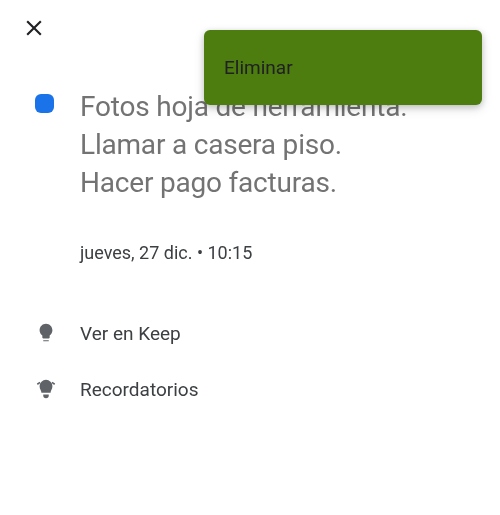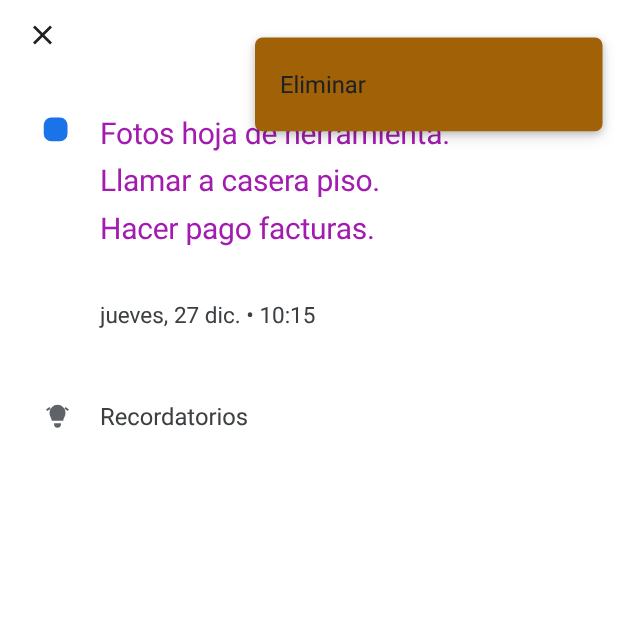--- a/index.html
+++ b/index.html
@@ -23,21 +23,21 @@
       align-items: center;
       justify-content: center;
       cursor: pointer;
       color: #202124;
     }
     .popup-menu {
       position: absolute;
       top: 30px;
       right: 18px;
       width: 278px;
-      background: #a16207;
+      background: #4d7c0f;
       border-radius: 6px;
       box-shadow: 0 2px 6px rgba(0,0,0,0.18), 0 4px 12px rgba(0,0,0,0.12);
       padding: 12px 0;
       z-index: 10;
     }
     .popup-item {
       padding: 14px 20px;
       font-size: 19px;
       color: #202124;
       cursor: pointer;
@@ -50,23 +50,23 @@
     .marker {
       position: absolute;
       left: 35px;
       top: 6px;
       width: 19px;
       height: 19px;
       background: #1a73e8;
       border-radius: 6px;
     }
     .title-text {
-      font-size: 24px;
+      font-size: 28px;
       line-height: 38px;
-      color: #a21caf;
+      color: #737373;
       font-weight: 400;
       letter-spacing: -0.2px;
     }
     .datetime {
       margin-top: 40px;
       font-size: 18px;
       color: #3c4043;
     }
     .rows {
       margin-top: 42px;
@@ -106,20 +106,28 @@
 <div class="content">
   <div class="marker"></div>
   <div class="title-text">Fotos hoja de herramienta.<br>Llamar a casera piso.<br>Hacer pago facturas.</div>
   <div class="datetime">jueves, 27 dic.  •  10:15</div>
 </div>
 
 <div class="rows">
   <div class="row">
     <div class="row-icon">
       <svg width="22" height="22" viewBox="0 0 24 24">
+          <path fill="#5f6368" d="M9 21h6v-1H9v1zm3-19C8.14 2 5 5.14 5 9c0 2.38 1.19 4.47 3 5.74V17c0 .55.45 1 1 1h6c.55 0 1-.45 1-1v-2.26c1.81-1.27 3-3.36 3-5.74 0-3.86-3.14-7-7-7z"></path>
+        </svg>
+    </div>
+    <div class="row-label">Ver en Keep</div>
+  </div>
+  <div class="row">
+    <div class="row-icon">
+      <svg width="22" height="22" viewBox="0 0 24 24">
           <path fill="#5f6368" d="M12 2a7 7 0 0 0-7 7c0 3 2 5 2 7h10c0-2 2-4 2-7a7 7 0 0 0-7-7zm-3 16v1a3 3 0 0 0 6 0v-1H9zM5 4l-3 2 1 1.5L6 5.5 5 4zm14 0-1 1.5 3 2L22 6l-3-2z"></path>
         </svg>
     </div>
     <div class="row-label">Recordatorios</div>
   </div>
 </div>
 
 <div class="popup-menu">
   <div class="popup-item">Eliminar</div>
 </div>

